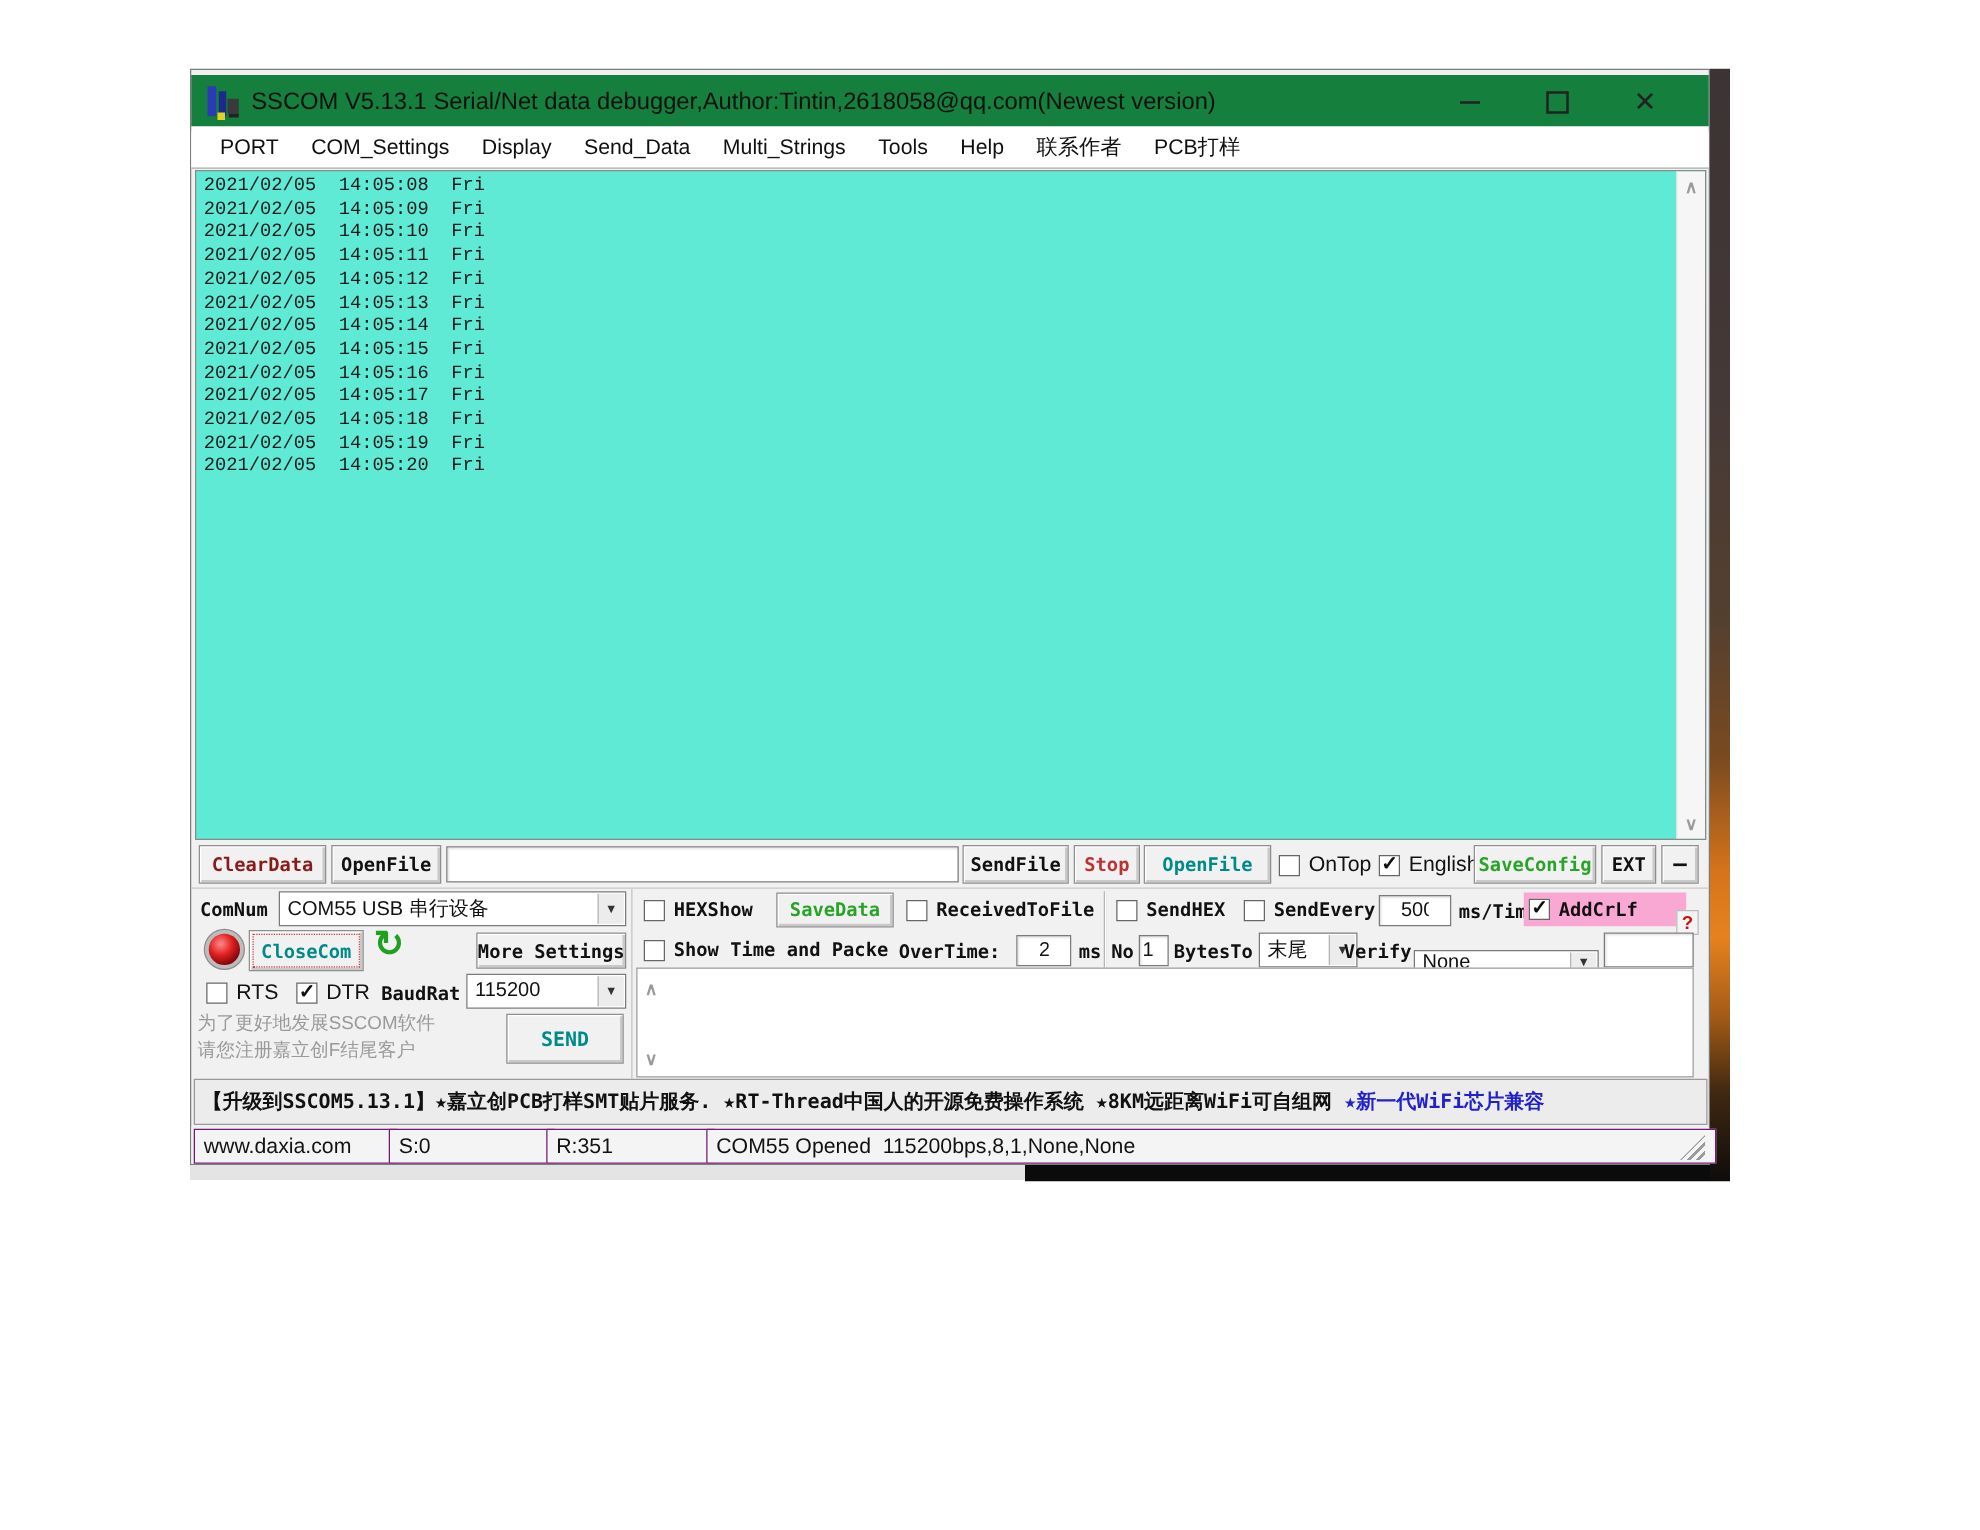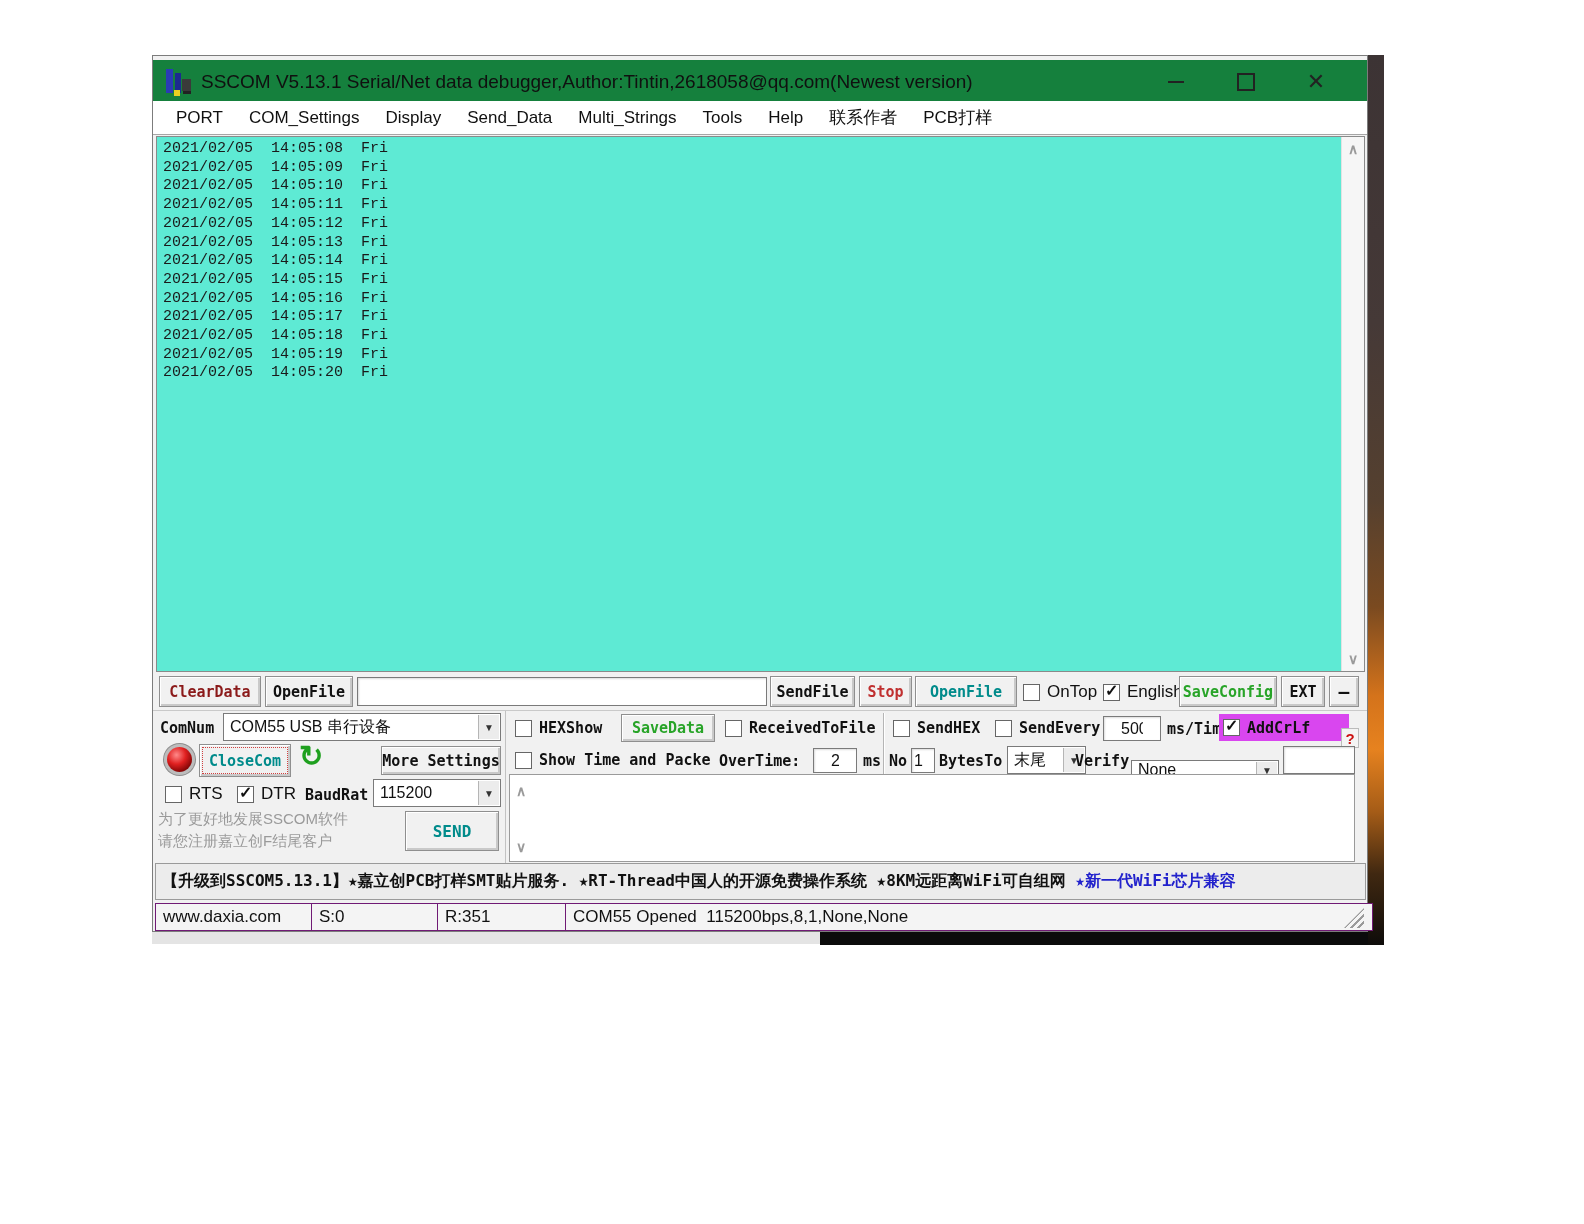--- a/index.html
+++ b/index.html
@@ -77,21 +77,21 @@
   
   .midpanel-divider-v{left:352px;top:655px;width:1px;height:152px;background:#c2c2c2;}
   .group-divider{left:730px;top:657px;width:2px;height:62px;background:#b5b5b5;border-right:1px solid #fff;}
   .led{left:14px;top:691px;width:25px;height:25px;border-radius:50%;
     background:radial-gradient(circle at 38% 32%,#ff8a8a,#e02020 40%,#8a0808 72%,#4a0404 100%);
     box-shadow:0 0 0 3px #bdbdbd,0 0 0 4px #8d8d8d;}
   .refresh{left:146px;top:686px;font-size:29px;font-weight:bold;color:#1fa01f;line-height:29px;}
   .closecom{outline:1px dotted #d04040;outline-offset:-4px;}
   .register-note{left:5px;top:752px;width:230px;font-size:15px;line-height:22px;color:#9a9a9a;white-space:nowrap;overflow:hidden;}
 
-  .yellow-hl{left:1066px;top:658px;width:130px;height:27px;background:#d946ef;
+  .yellow-hl{left:1066px;top:658px;width:130px;height:27px;background:#f9a8d4;
     display:flex;align-items:center;gap:7px;padding-left:4px;}
   .help-q{left:1188px;top:672px;width:18px;height:20px;background:#f4f4f4;border:1px solid #bbb;
     color:#cc1111;font-weight:bold;font-size:15px;display:flex;align-items:center;justify-content:center;}
 
   .sendtext{left:356px;top:718px;width:846px;height:88px;background:#ffffff;border:1px solid #9a9a9a;}
 
   
   .promobar{left:2px;top:807px;width:1211px;height:37px;background:#ececec;border:1px solid #9a9a9a;
     display:flex;align-items:center;padding-left:6px;white-space:pre;overflow:hidden;
     font-family:"DejaVu Sans Mono",monospace;font-weight:bold;font-size:16px;color:#111;}

